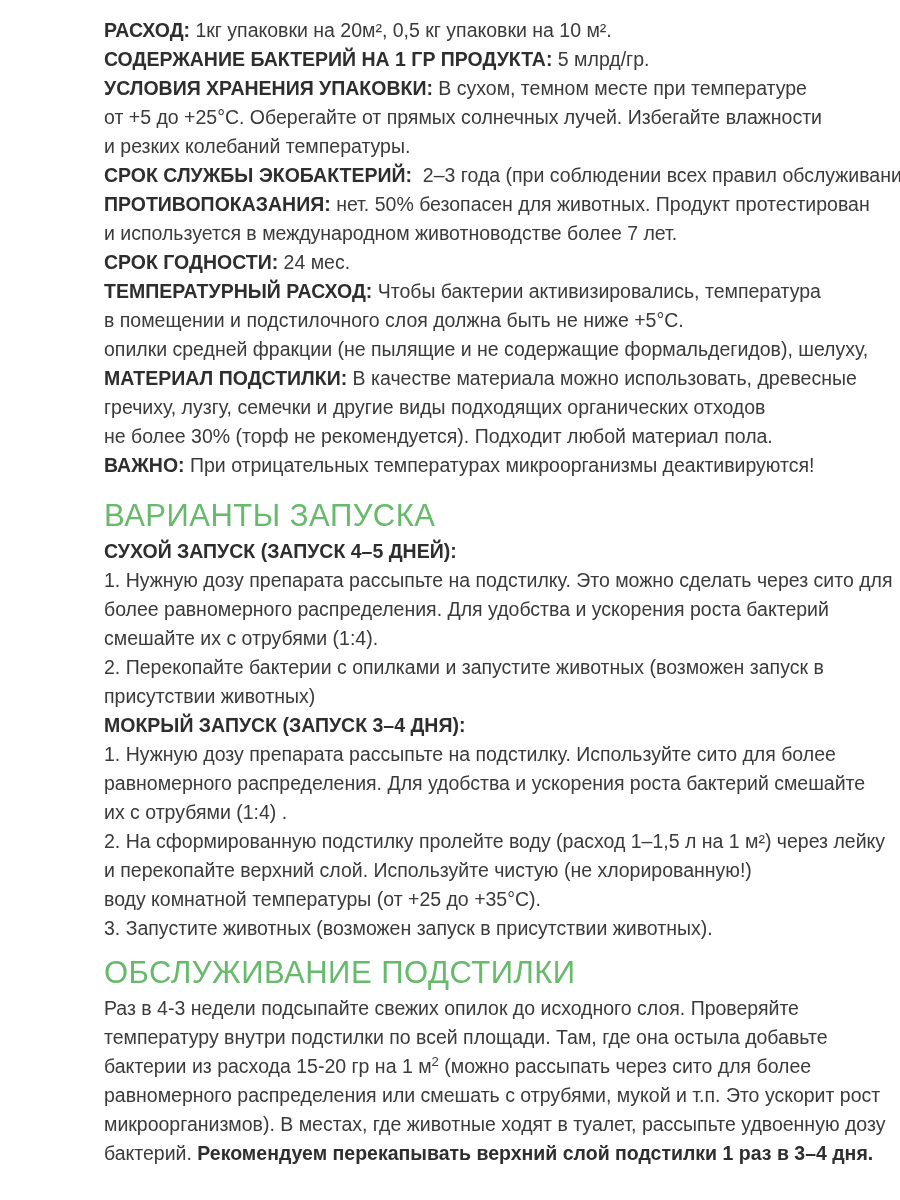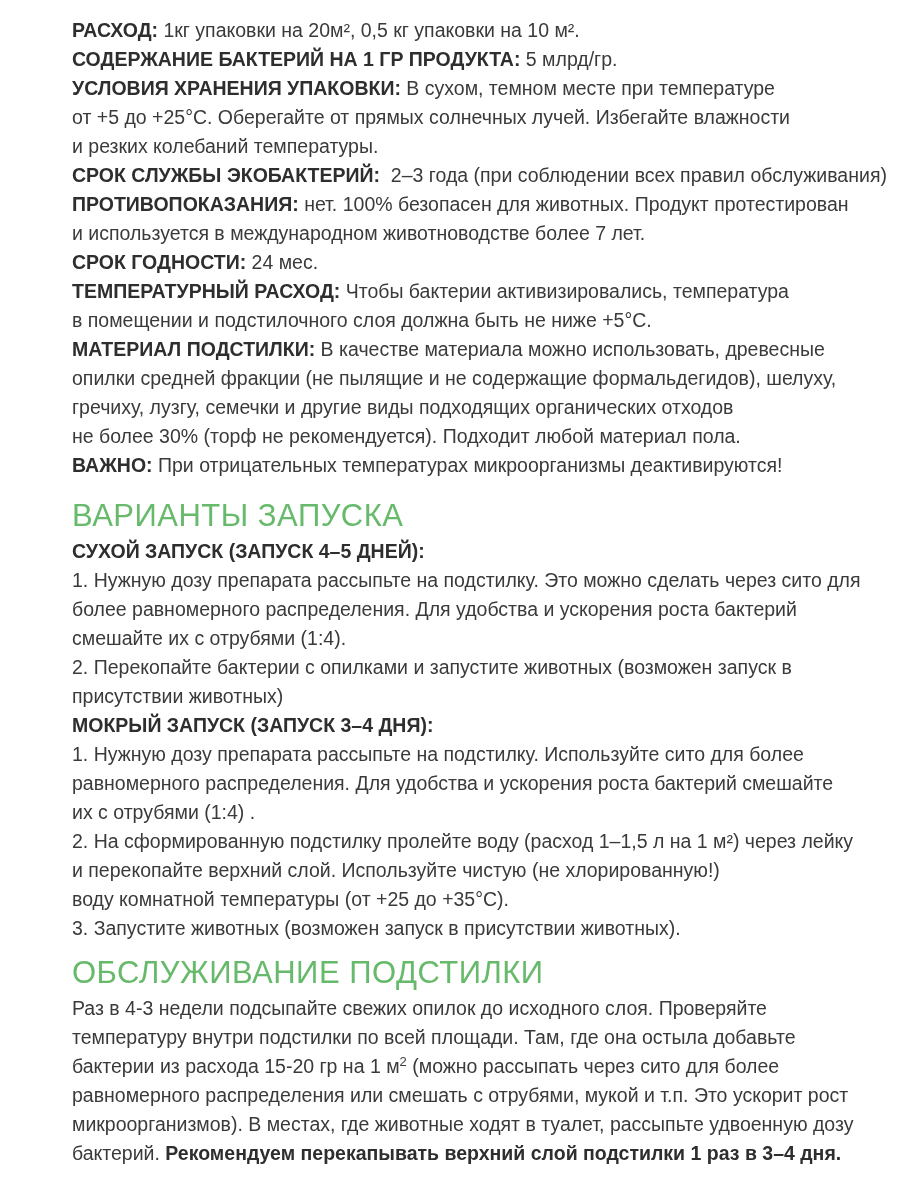--- a/index.html
+++ b/index.html
@@ -6,21 +6,21 @@
     --green:#67ba6b;
     --text:#3a3a3a;
     --bold:#2e2e2e;
   }
   html,body{margin:0;padding:0;background:#ffffff;}
   body{
     width:900px;height:1200px;overflow:hidden;
     font-family:"Liberation Sans","DejaVu Sans",sans-serif;
     color:var(--text);
   }
-  main{padding:16px 10px 0 72px;}
+  main{padding:16px 10px 0 104px;}
   .line{
     font-size:19.5px;
     line-height:29px;
     white-space:nowrap;
     color:var(--text);
   }
   .line .b{font-weight:700;color:var(--bold);}
   .line .sup{vertical-align:super;font-size:13px;line-height:0;}
   h2.green{
     font-size:31px;
@@ -49,27 +49,27 @@
 <main>
 
   <section>
     <div>
         <div class="line"><span class="b">РАСХОД: </span><span>1кг упаковки на 20м², 0,5 кг упаковки на 10 м².</span></div>
         <div class="line"><span class="b">СОДЕРЖАНИЕ БАКТЕРИЙ НА 1 ГР ПРОДУКТА: </span><span>5 млрд/гр.</span></div>
         <div class="line"><span class="b">УСЛОВИЯ ХРАНЕНИЯ УПАКОВКИ: </span><span>В сухом, темном месте при температуре</span></div>
         <div class="line"><span>от +5 до +25°С. Оберегайте от прямых солнечных лучей. Избегайте влажности</span></div>
         <div class="line"><span>и резких колебаний температуры.</span></div>
         <div class="line"><span class="b">СРОК СЛУЖБЫ ЭКОБАКТЕРИЙ: </span><span>&nbsp;2–3 года (при соблюдении всех правил обслуживания)</span></div>
-        <div class="line"><span class="b">ПРОТИВОПОКАЗАНИЯ: </span><span>нет. 100% безопасен для животных. Продукт протестирован</span></div>
+        <div class="line"><span class="b">ПРОТИВОПОКАЗАНИЯ: </span><span>нет. 50% безопасен для животных. Продукт протестирован</span></div>
         <div class="line"><span>и используется в международном животноводстве более 7 лет.</span></div>
         <div class="line"><span class="b">СРОК ГОДНОСТИ: </span><span>24 мес.</span></div>
         <div class="line"><span class="b">ТЕМПЕРАТУРНЫЙ РАСХОД: </span><span>Чтобы бактерии активизировались, температура</span></div>
         <div class="line"><span>в помещении и подстилочного слоя должна быть не ниже +5°С.</span></div>
+        <div class="line"><span>опилки средней фракции (не пылящие и не содержащие формальдегидов), шелуху,</span></div>
         <div class="line"><span class="b">МАТЕРИАЛ ПОДСТИЛКИ: </span><span>В качестве материала можно использовать, древесные</span></div>
-        <div class="line"><span>опилки средней фракции (не пылящие и не содержащие формальдегидов), шелуху,</span></div>
         <div class="line"><span>гречиху, лузгу, семечки и другие виды подходящих органических отходов</span></div>
         <div class="line"><span>не более 30% (торф не рекомендуется). Подходит любой материал пола.</span></div>
         <div class="line"><span class="b">ВАЖНО: </span><span>При отрицательных температурах микроорганизмы деактивируются!</span></div>
       </div>
   </section>
 
   <section>
     <h2 class="green">ВАРИАНТЫ ЗАПУСКА</h2>
 
     <h3 class="sub">СУХОЙ ЗАПУСК (ЗАПУСК 4–5 ДНЕЙ):</h3>

